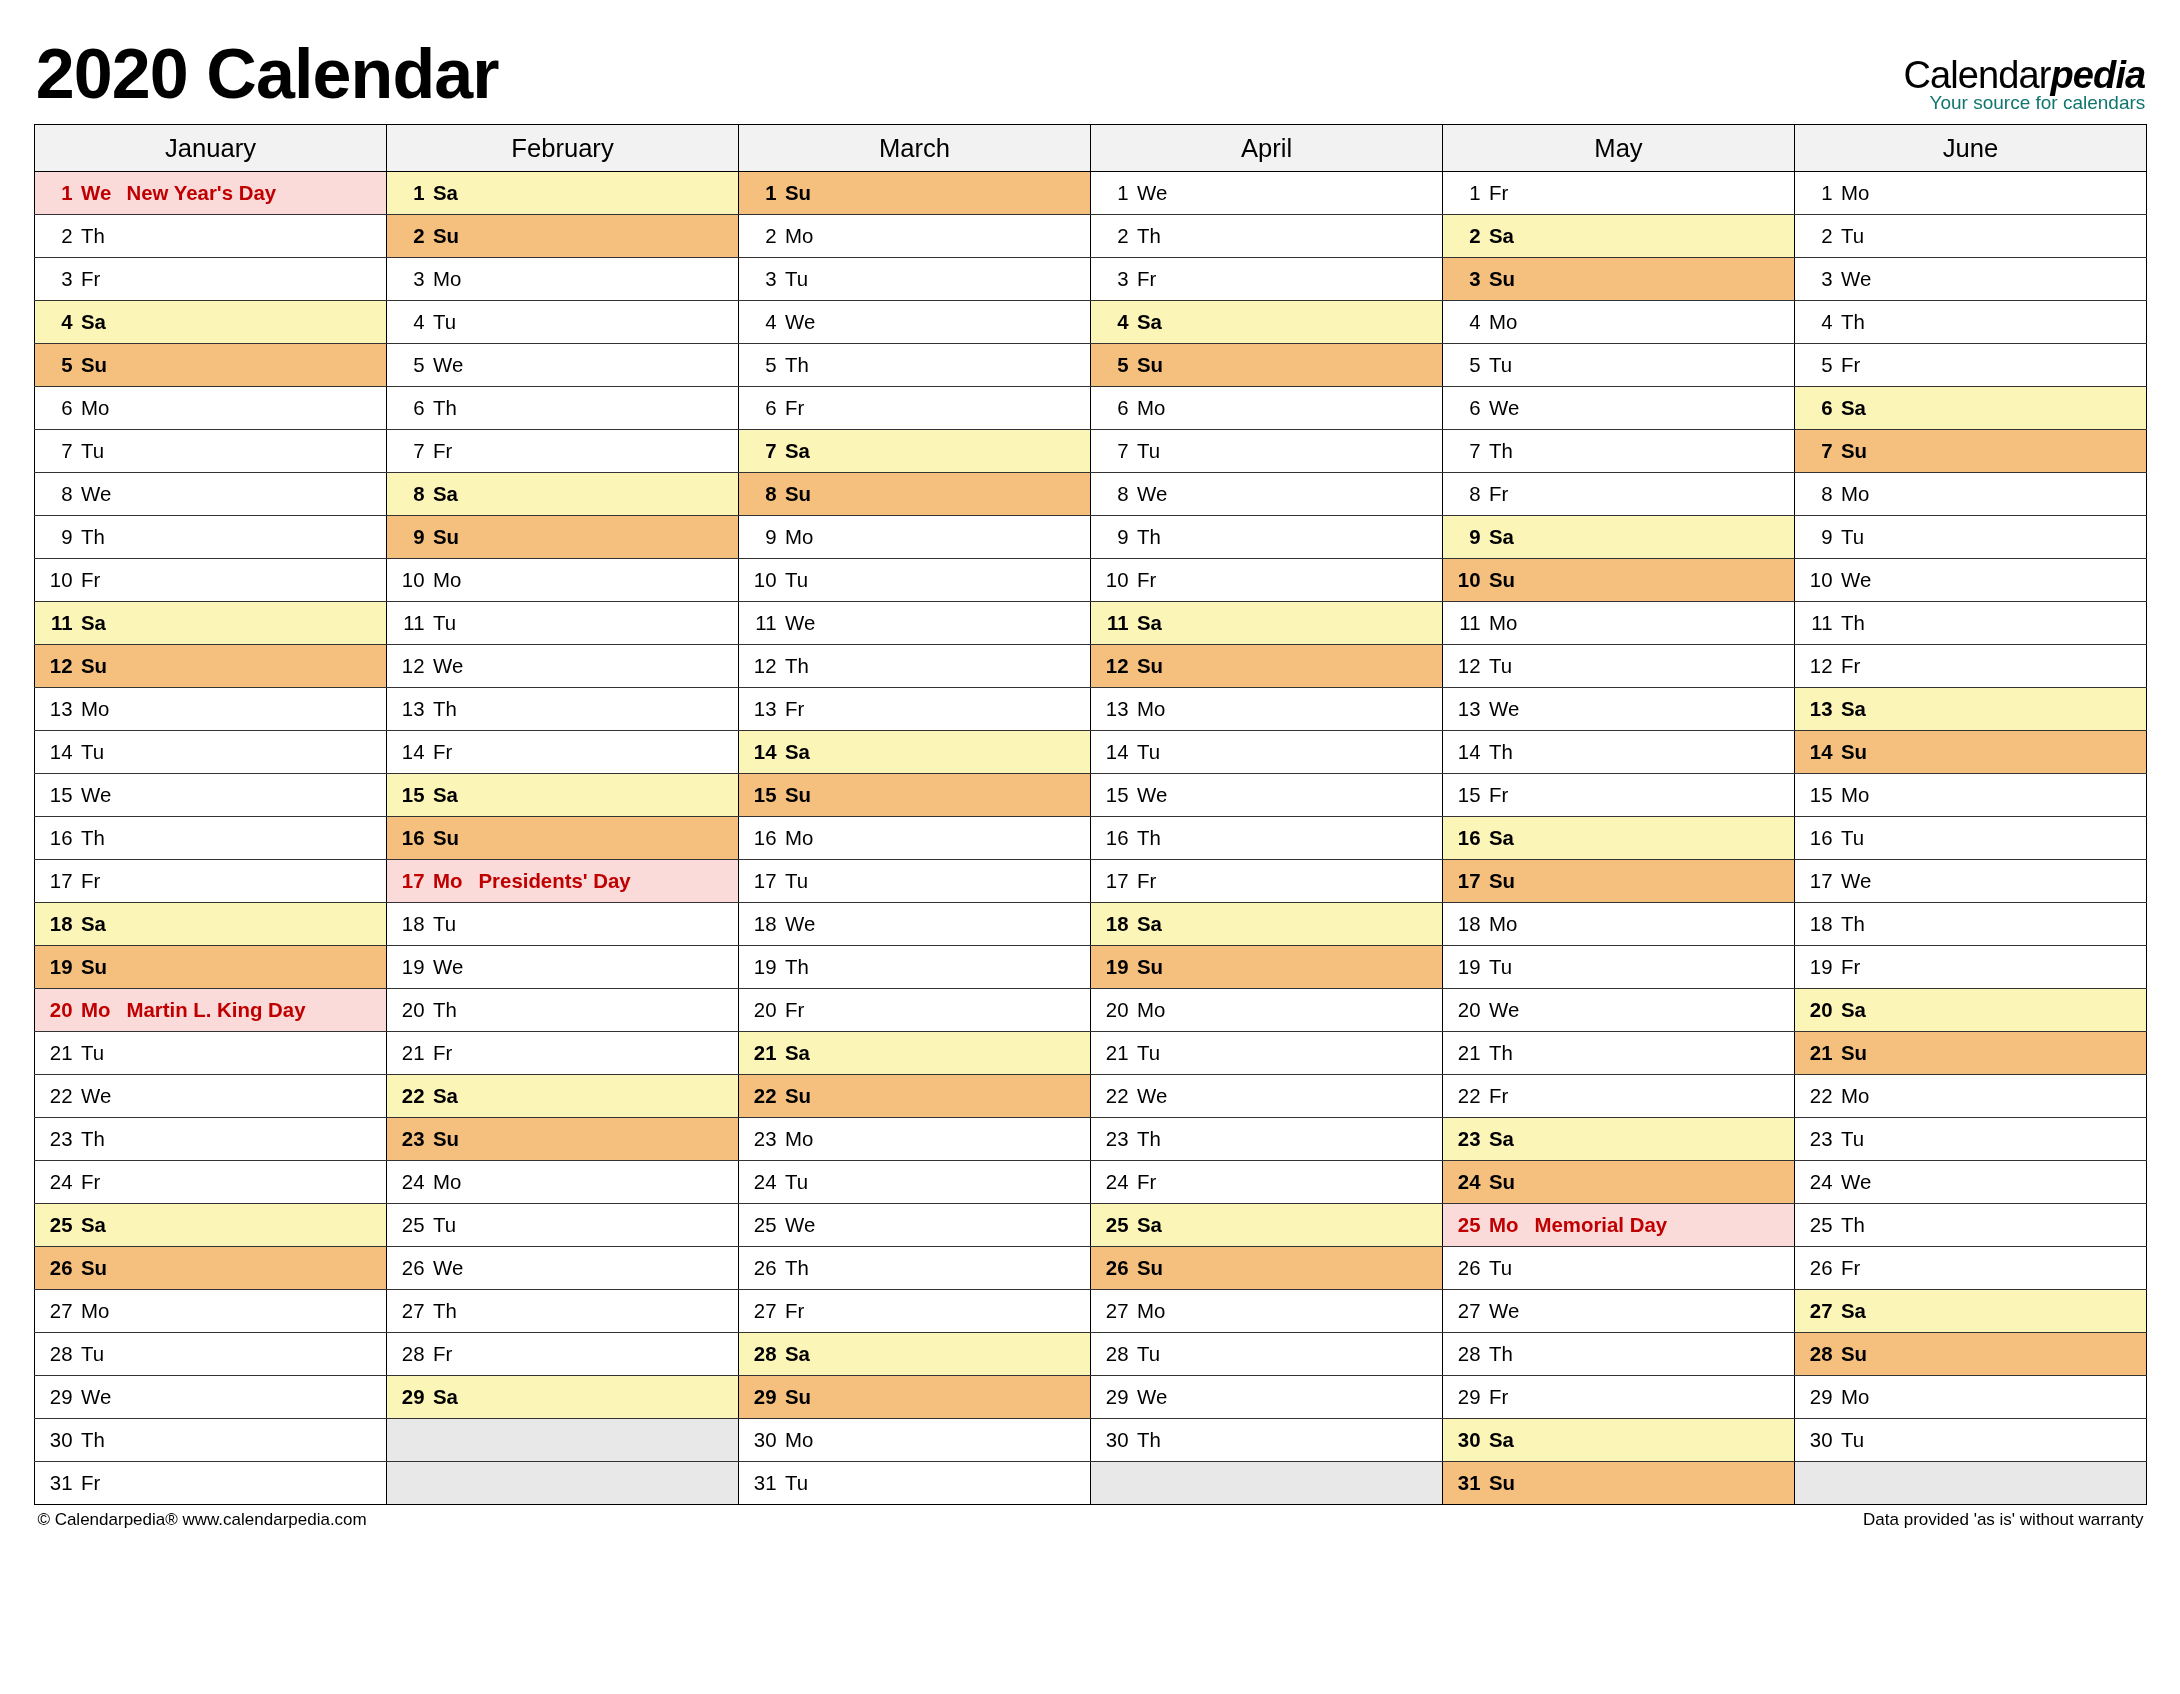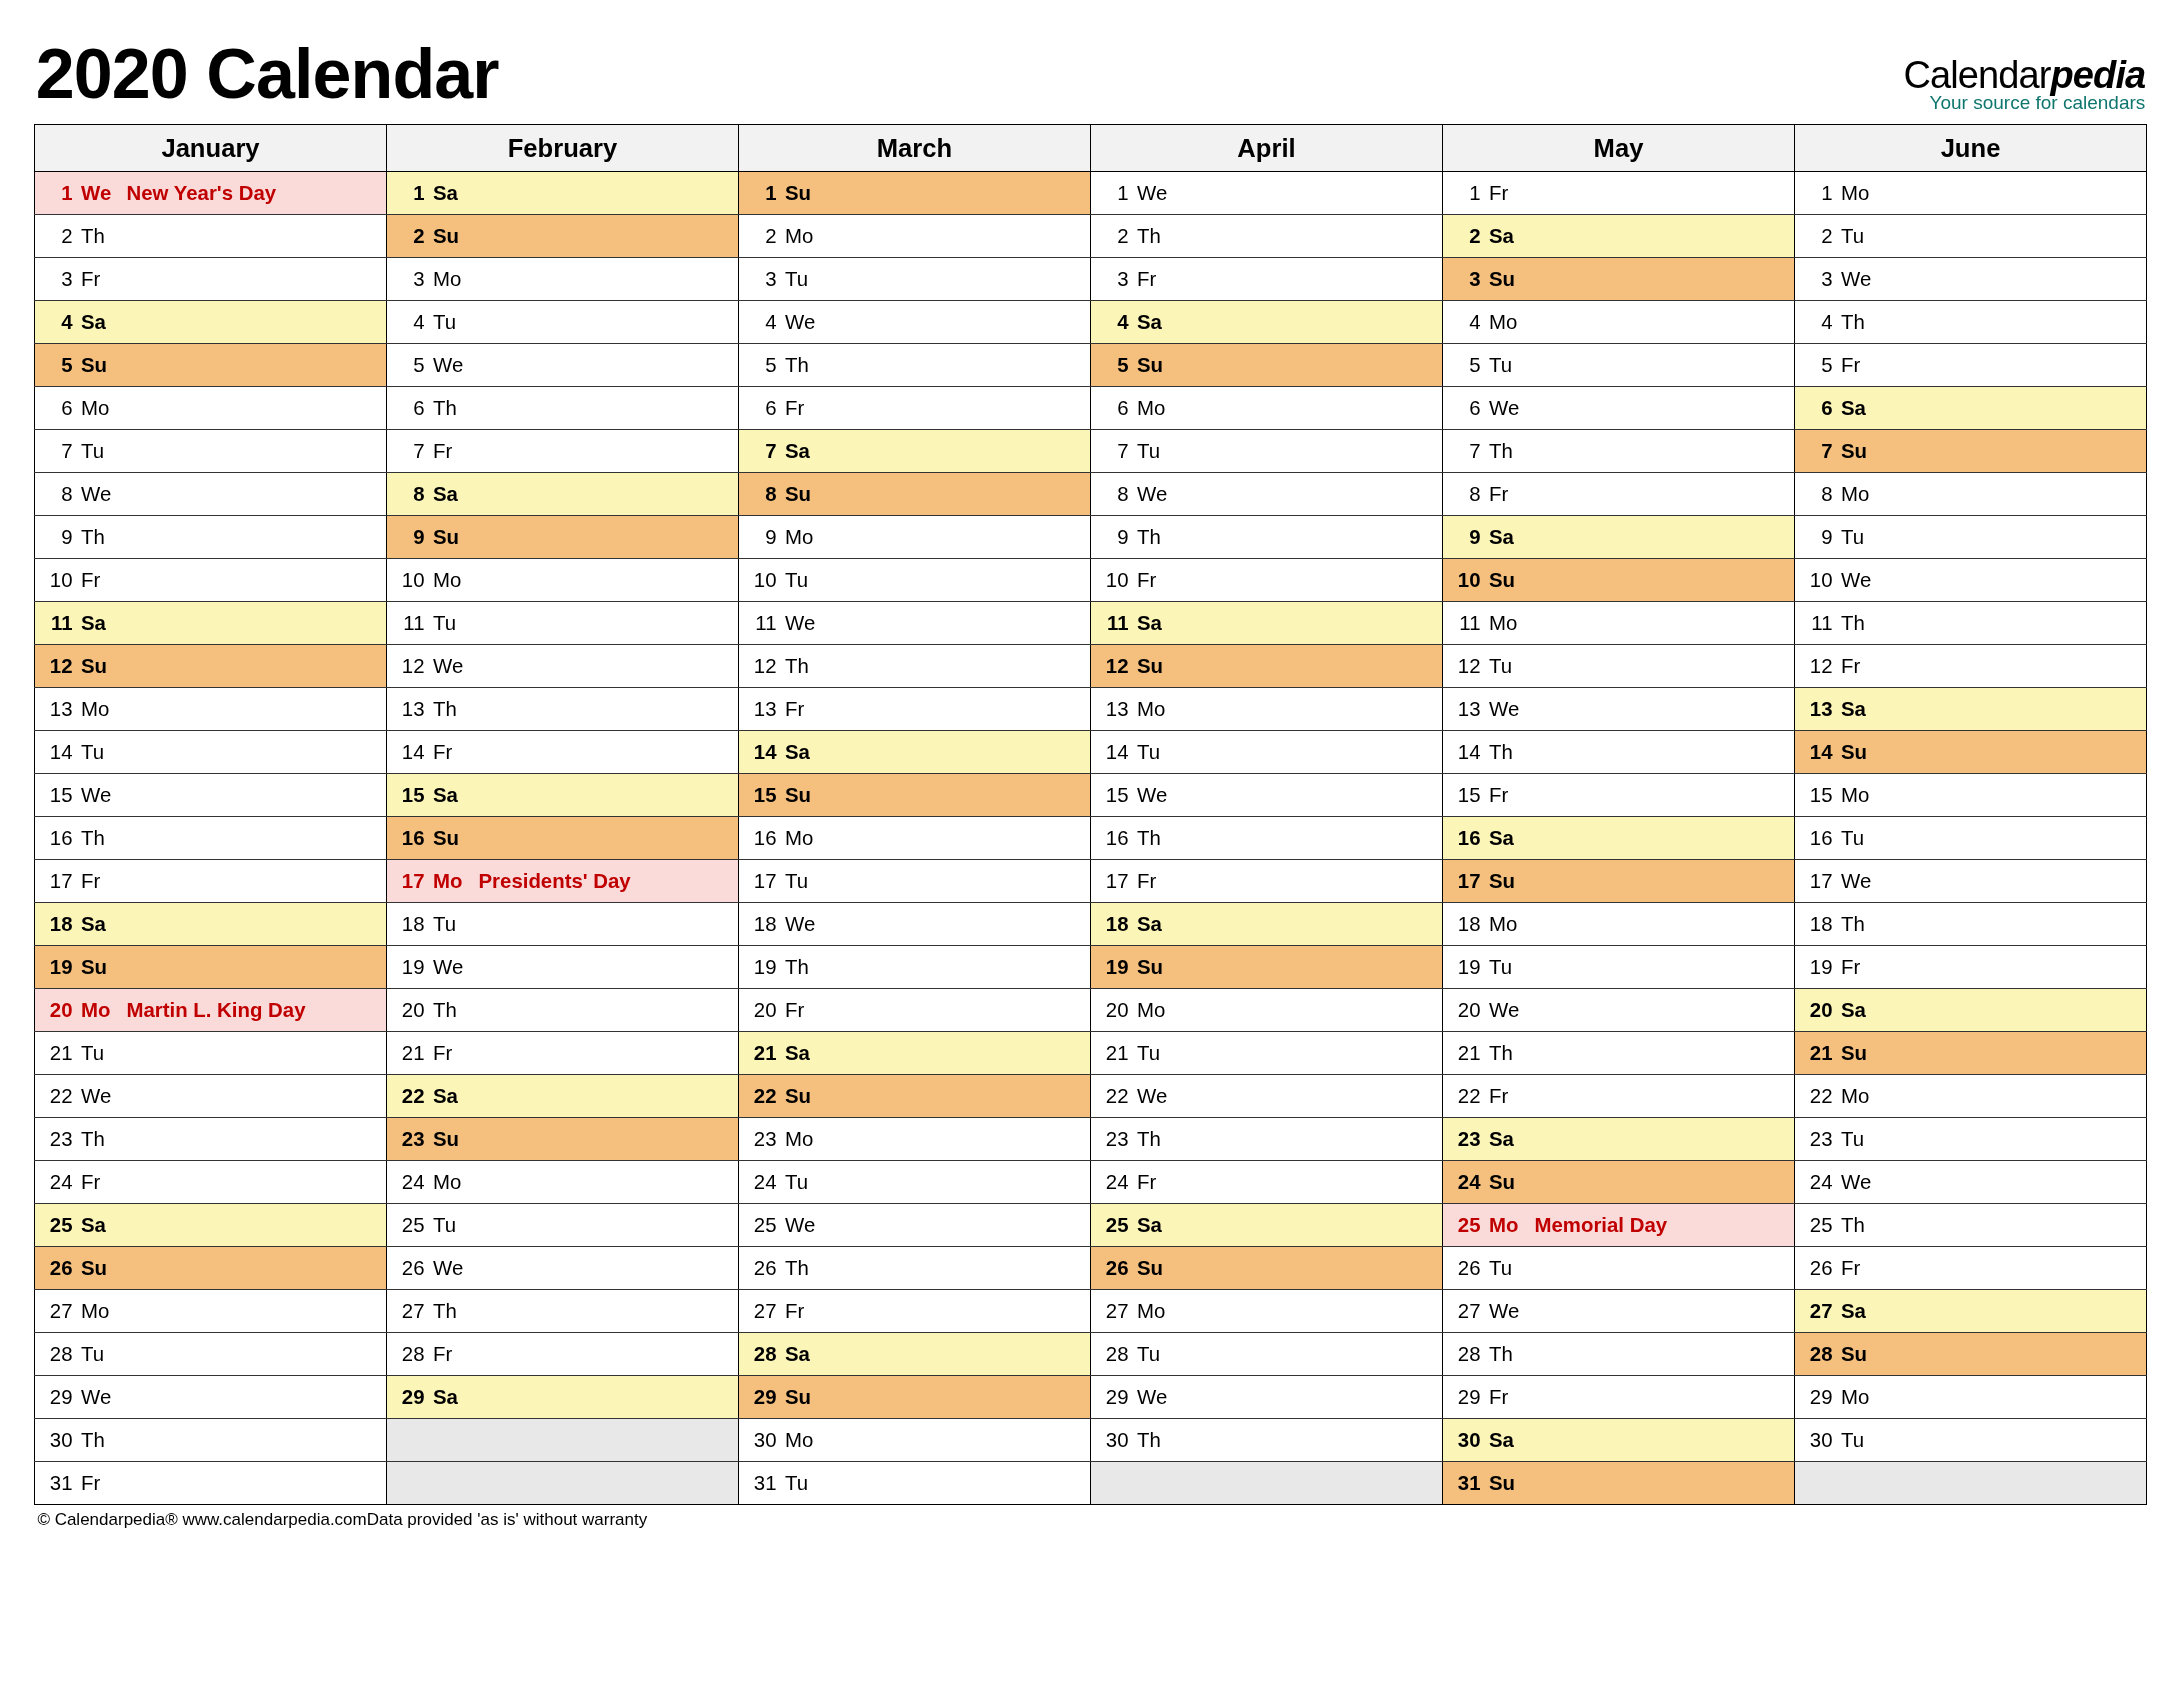--- a/index.html
+++ b/index.html
@@ -43,21 +43,21 @@
   }
   table.cal {
     width: 100%;
     border-collapse: collapse;
     table-layout: fixed;
   }
   table.cal th {
     border: 1.7px solid #000;
     background: #f2f2f2;
     font-size: 25.6px;
-    font-weight: bold;
+    font-weight: normal;
     padding: 8.5px 0;
     text-align: center;
   }
   table.cal td {
     border-left: 1.7px solid #000;
     border-right: 1.7px solid #000;
     border-top: 0.9px solid #333;
     border-bottom: 0.9px solid #333;
     height: 43px;
     padding: 0 8.5px;
@@ -78,21 +78,21 @@
   }
   .dn { width: 29px; text-align: right; }
   .dw { width: 37px; }
   .ev { flex: 1; }
   .sat { background: #fcf5b8; font-weight: bold; }
   .sun { background: #f5bf7d; font-weight: bold; }
   .hol { background: #fbdada; font-weight: bold; color: #c00000; }
   .empty { background: #e8e8e8; }
   .footer {
     display: flex;
-    justify-content: flex-start;
+    justify-content: space-between;
     font-size: 17px;
     color: #000;
     margin-top: 5.1px;
     padding: 0 3.4px;
   }
 </style>
 </head>
 <body>
 
 <div class="header">

